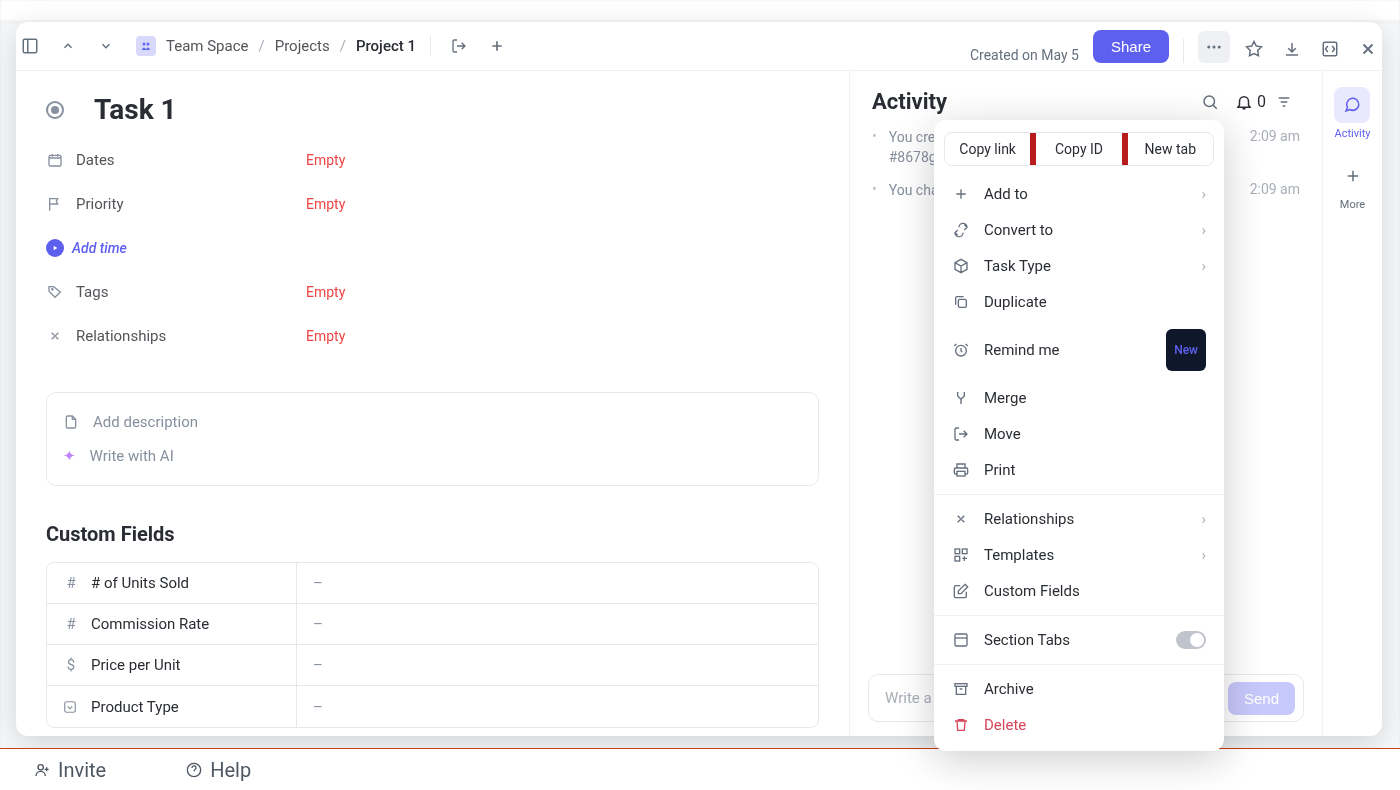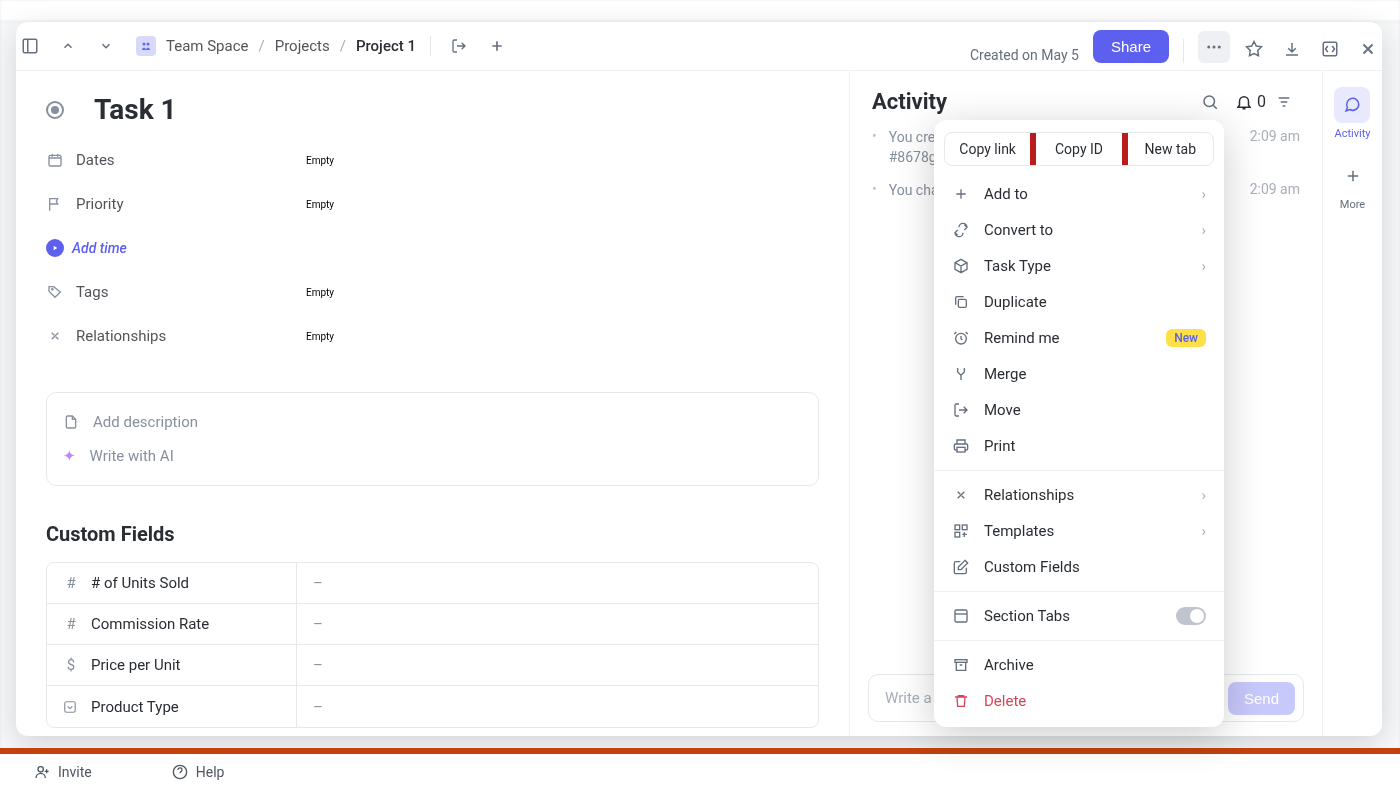--- a/index.html
+++ b/index.html
@@ -22,26 +22,26 @@
     position: absolute;
     top: 0; left: 0; right: 0; height: 22px;
     background: #fff;
     border-bottom: 1px solid #e6e6e6;
   }
   .bg-footer {
     position: absolute;
     left: 0; right: 0; bottom: 0;
     height: 42px;
     background: #fff;
-    border-top: 6px solid #c2410c;
+    border-top: 1px solid #c2410c;
     display: flex;
     align-items: center;
     gap: 80px;
     padding-left: 34px;
-    font-size: 14px;
+    font-size: 20px;
     color: #4f5762;
   }
   .bg-footer .item { display: flex; align-items: center; gap: 8px; }
   .modal {
     position: absolute;
     left: 16px;
     top: 22px;
     right: 18px;
     bottom: 54px;
     background: #fff;
@@ -116,21 +116,21 @@
   .task-title { font-size: 28px; font-weight: 700; }
   .fields { display: flex; flex-direction: column; gap: 4px; margin-bottom: 36px; }
   .field-row {
     display: flex; align-items: center; height: 40px;
   }
   .field-label {
     width: 260px; display: flex; align-items: center; gap: 12px;
     color: #54555a; font-size: 15px;
   }
   .field-label .ficon { color: #87909e; width: 18px; display:flex; justify-content:center;}
-  .field-val { color: #000000; font-size: 10px; }
+  .field-val { color: #ef4444; font-size: 14px; }
   .add-time {
     display: flex; align-items: center; gap: 8px;
     color: #5d5fef; font-size: 14px; font-weight: 500; font-style: italic;
   }
   .play {
     width: 18px; height: 18px; border-radius: 50%; background: #5d5fef;
     display:flex;align-items:center;justify-content:center;color:#fff;
   }
   .desc-box {
     border: 1px solid #e6e8eb;
@@ -236,22 +236,22 @@
   .menu-item {
     display: flex; align-items: center; gap: 14px;
     padding: 9px 18px; font-size: 15px; color: #2a2e34;
     cursor: pointer;
   }
   .menu-item:hover, .menu-item.hovered { background: #f4f5f7; }
   .menu-item .mi { width: 18px; color: #656f7d; display:flex;justify-content:center;}
   .menu-item .label { flex: 1; }
   .menu-item .chev { color: #a9afb8; }
   .badge-new {
-    background: #fde047; color: #5d5fef; font-size: 12px;
-    padding: 2px 8px; border-radius: 6px; font-weight:500;
+    background: #0f172a; color: #5d5fef; font-size: 12px;
+    padding: 14px 8px; border-radius: 6px; font-weight:500;
   }
   .menu-item.danger { color: #d6455b; }
   .menu-item.danger .mi { color: #d6455b; }
   .menu-sep { height: 1px; background: #eef0f3; margin: 6px 0; }
   .toggle {
     width: 30px; height: 18px; background: #c0c4cc; border-radius: 10px;
     position: relative;
   }
   .toggle::after {
     content:""; position:absolute; right:2px; top:2px;

